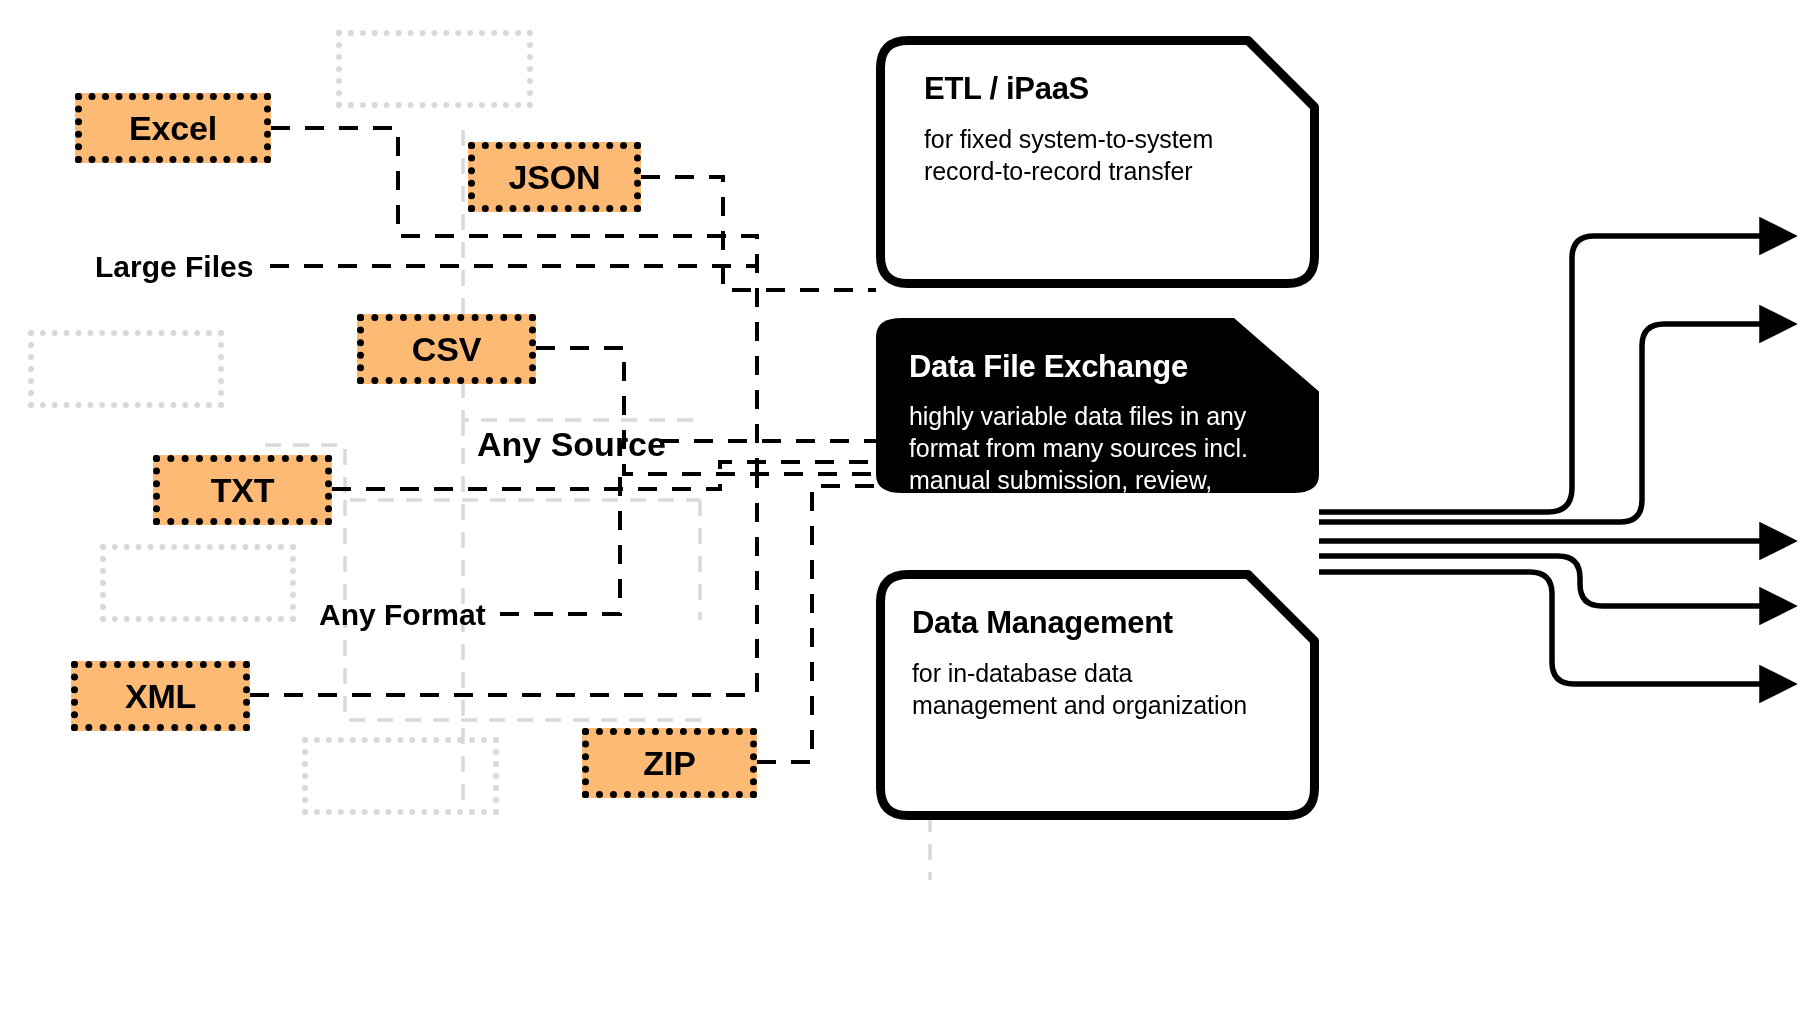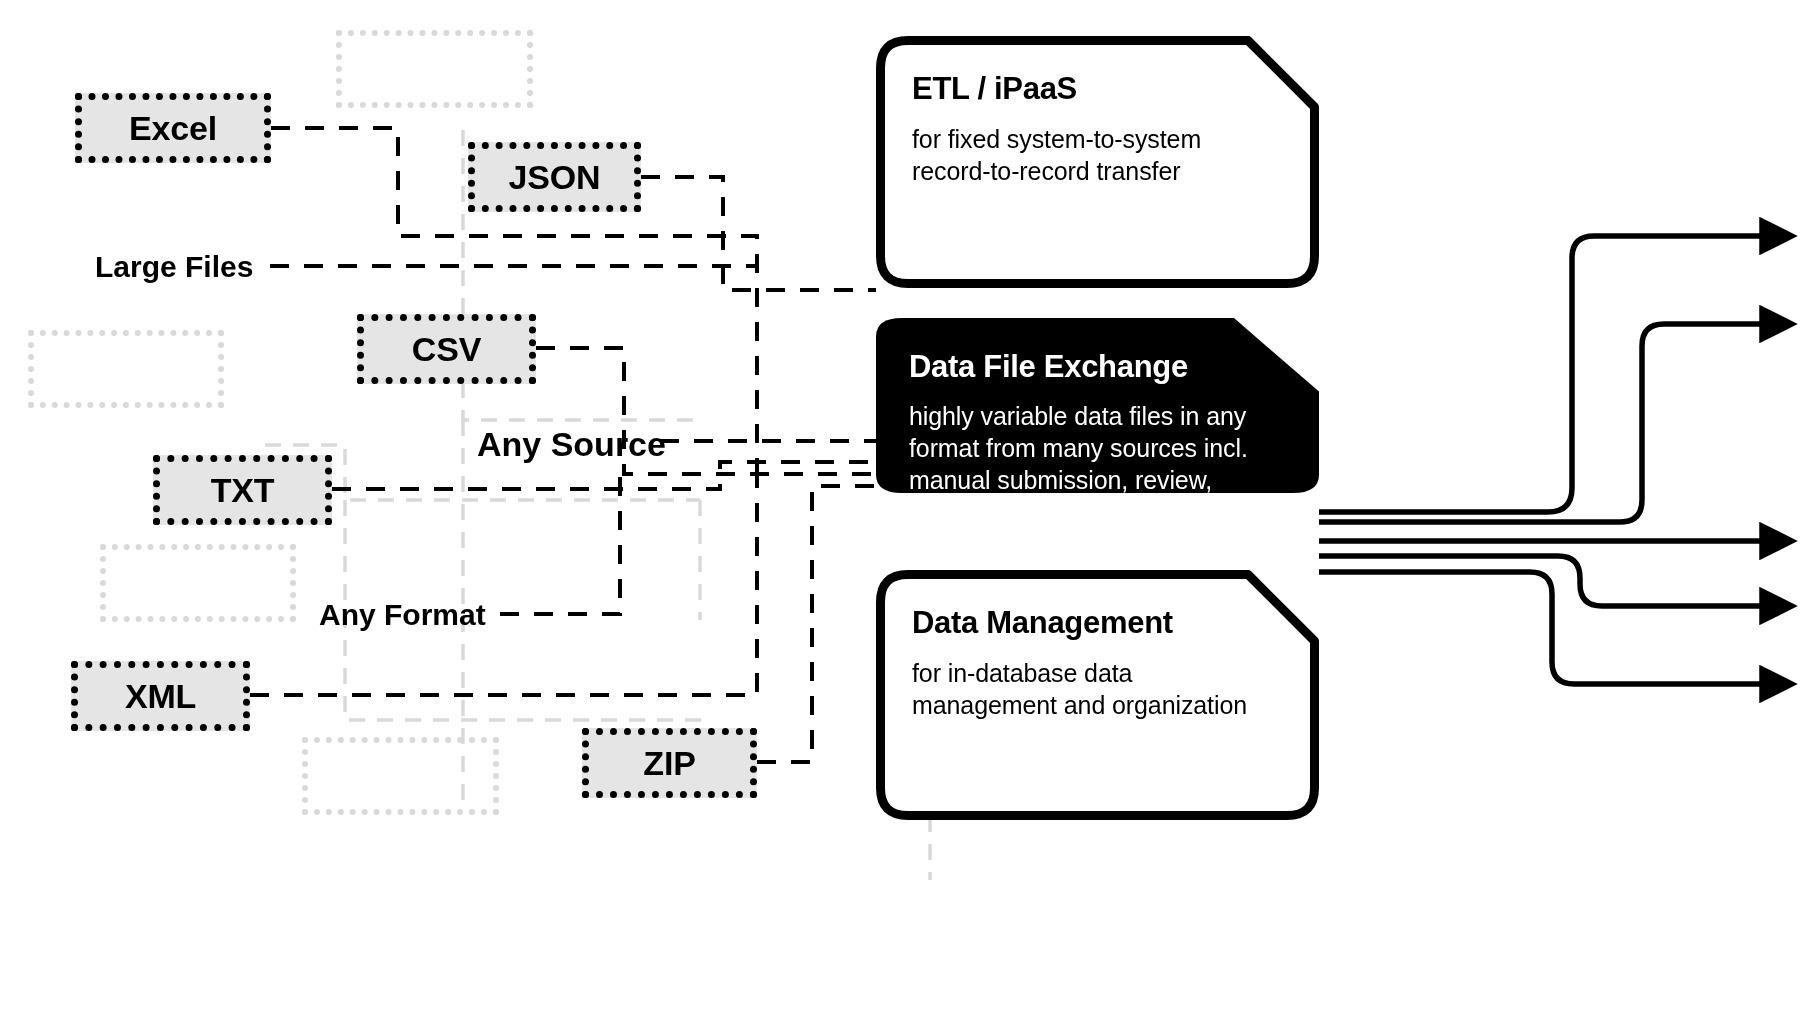--- a/index.html
+++ b/index.html
@@ -28,21 +28,21 @@
   }
 
   
   .chip {
     position: absolute;
     box-sizing: border-box;
     display: flex;
     align-items: center;
     justify-content: center;
     border: 7px dotted #000000;
-    background: #e5e5e5;
+    background: #fdba74;
     color: #000000;
     font-weight: 700;
     letter-spacing: -0.2px;
     z-index: 3;
   }
   .chip-label { line-height: 1; }
 
   
   .ghost {
     position: absolute;
@@ -86,21 +86,21 @@
   .panel p {
     margin: 0;
     font-weight: 400;
     line-height: 1.28;
     letter-spacing: -0.1px;
   }
   .panel.light h3, .panel.light p { color: #000000; }
   .panel.dark  h3, .panel.dark  p { color: #ffffff; }
 
   #panel-etl   { left: 876px; top: 36px;  width: 443px; height: 252px; }
-  #panel-etl   .panel-body { padding: 36px 40px 0 36px; }
+  #panel-etl   .panel-body { padding: 36px 40px 0 48px; }
   #panel-etl   h3 { font-size: 31px; }
   #panel-etl   p  { font-size: 25px; margin-top: 17px; }
 
   #panel-dfe   { left: 876px; top: 318px; width: 443px; height: 175px; }
   #panel-dfe   .panel-body { padding: 32px 36px 0 33px; }
   #panel-dfe   h3 { font-size: 31px; }
   #panel-dfe   p  { font-size: 25px; margin-top: 16px; }
 
   #panel-dm    { left: 876px; top: 570px; width: 443px; height: 250px; }
   #panel-dm    .panel-body { padding: 36px 40px 0 36px; }

